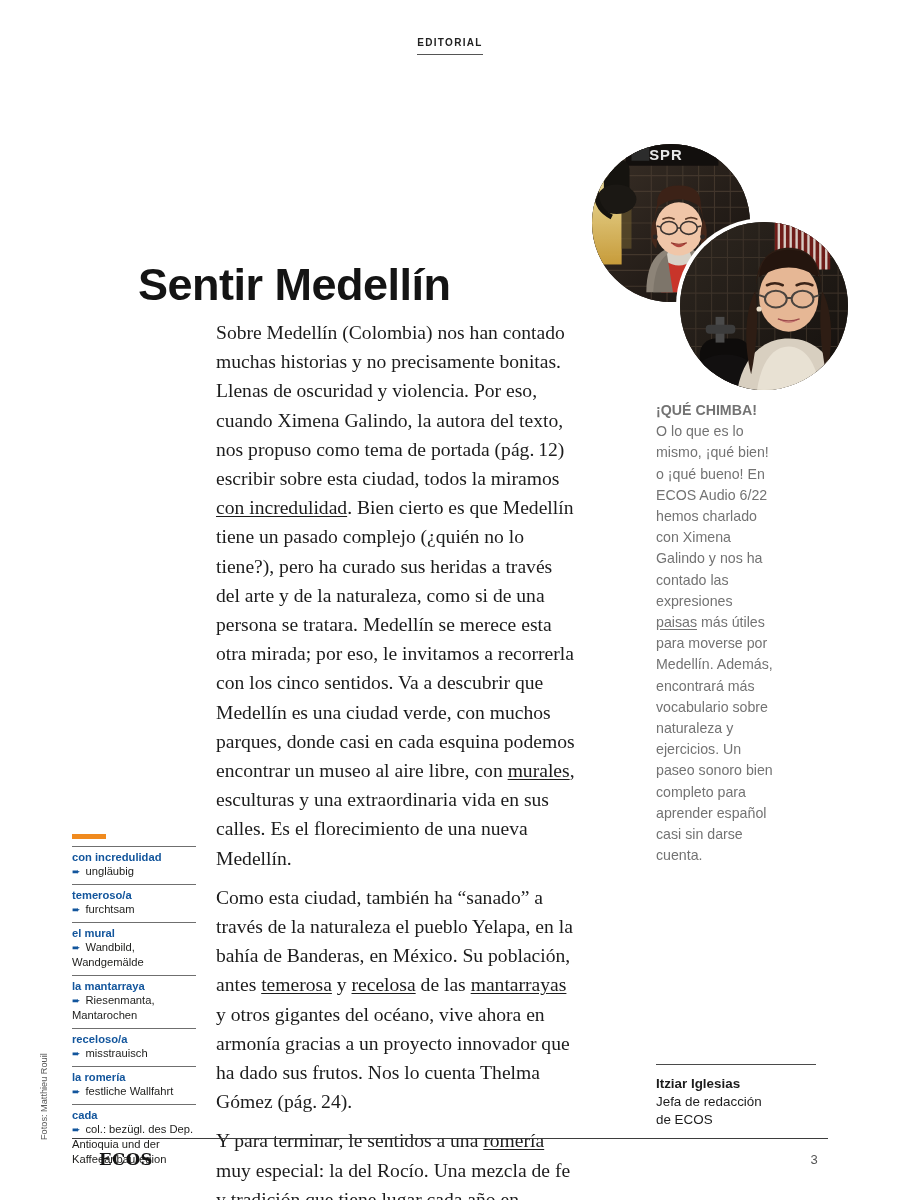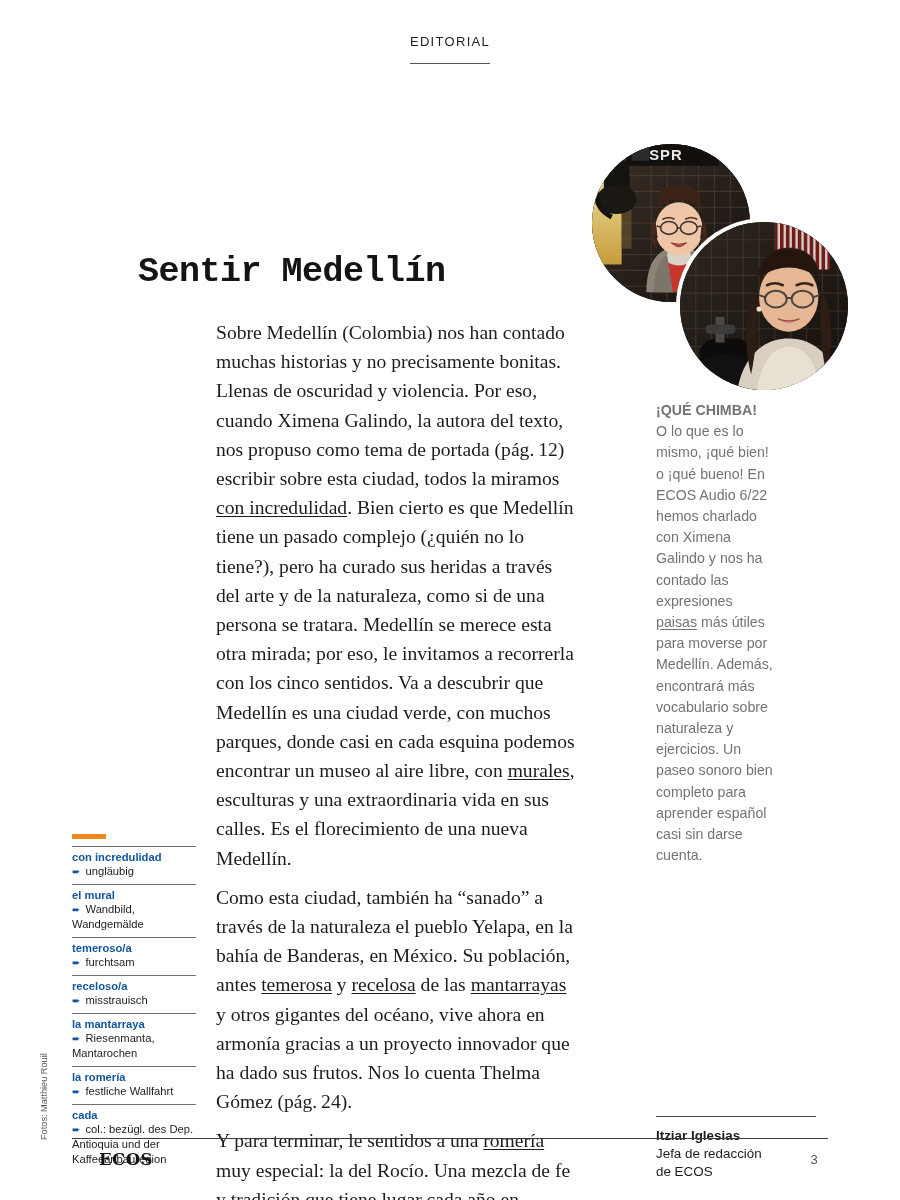--- a/index.html
+++ b/index.html
@@ -21,25 +21,25 @@
   .kicker {
     position: absolute;
     top: 32px;
     left: 0;
     width: 900px;
     text-align: center;
   }
   .kicker-label {
     display: inline-block;
     font-family: "Liberation Sans", sans-serif;
-    font-size: 13px;
-    font-weight: normal;
+    font-size: 10px;
+    font-weight: bold;
     letter-spacing: 1.3px;
     color: #222222;
-    padding-bottom: 14px;
+    padding-bottom: 6px;
     border-bottom: 1.4px solid #555555;
   }
 
   
   .photo-group {
     position: absolute;
     top: 142px;
     left: 576px;
     width: 300px;
     height: 250px;
@@ -63,23 +63,23 @@
     width: 168px;
     height: 168px;
   }
   .photo svg { display: block; width: 100%; height: 100%; }
 
   
   .headline {
     position: absolute;
     left: 138px;
     top: 232px;
-    font-family: Liberation Mono, monospace;
-    font-weight: bold;
-    font-size: 35px;
+    font-family: Liberation Sans, sans-serif;
+    font-weight: bold;
+    font-size: 45px;
     line-height: 1;
     letter-spacing: -0.5px;
     color: #141414;
   }
 
   
   .article {
     position: absolute;
     left: 206px;
     top: 308px;
@@ -111,21 +111,21 @@
     font-weight: bold;
     font-size: 14.2px;
     display: block;
   }
   .side-note u { text-decoration: underline; text-underline-offset: 2px; }
 
   
   .signature {
     position: absolute;
     left: 656px;
-    top: 1116px;
+    top: 1064px;
     width: 160px;
     font-family: "Liberation Sans", sans-serif;
     font-size: 13.4px;
     line-height: 18px;
     color: #1c1c1c;
   }
   .signature-rule {
     border-top: 1.2px solid #4a4a4a;
     margin-bottom: 10px;
   }
@@ -348,34 +348,34 @@
   </div>
 
   <div class="glossary">
     <div class="glossary-bar"></div>
     <div>
         <div class="gloss-entry">
           <span class="gloss-term">con incredulidad</span>
           <span class="gloss-def"><span class="gloss-arrow">➨</span> ungläubig</span>
         </div>
         <div class="gloss-entry">
+          <span class="gloss-term">temeroso/a</span>
+          <span class="gloss-def"><span class="gloss-arrow">➨</span> furchtsam</span>
+        </div>
+        <div class="gloss-entry">
           <span class="gloss-term">el mural</span>
           <span class="gloss-def"><span class="gloss-arrow">➨</span> Wandbild, Wandgemälde</span>
         </div>
         <div class="gloss-entry">
-          <span class="gloss-term">temeroso/a</span>
-          <span class="gloss-def"><span class="gloss-arrow">➨</span> furchtsam</span>
+          <span class="gloss-term">la mantarraya</span>
+          <span class="gloss-def"><span class="gloss-arrow">➨</span> Riesenmanta, Mantarochen</span>
         </div>
         <div class="gloss-entry">
           <span class="gloss-term">receloso/a</span>
           <span class="gloss-def"><span class="gloss-arrow">➨</span> misstrauisch</span>
-        </div>
-        <div class="gloss-entry">
-          <span class="gloss-term">la mantarraya</span>
-          <span class="gloss-def"><span class="gloss-arrow">➨</span> Riesenmanta, Mantarochen</span>
         </div>
         <div class="gloss-entry">
           <span class="gloss-term">la romería</span>
           <span class="gloss-def"><span class="gloss-arrow">➨</span> festliche Wallfahrt</span>
         </div>
         <div class="gloss-entry">
           <span class="gloss-term">cada</span>
           <span class="gloss-def"><span class="gloss-arrow">➨</span> col.: bezügl. des Dep. Antioquia und der Kaffeeanbauregion</span>
         </div>
       </div>

